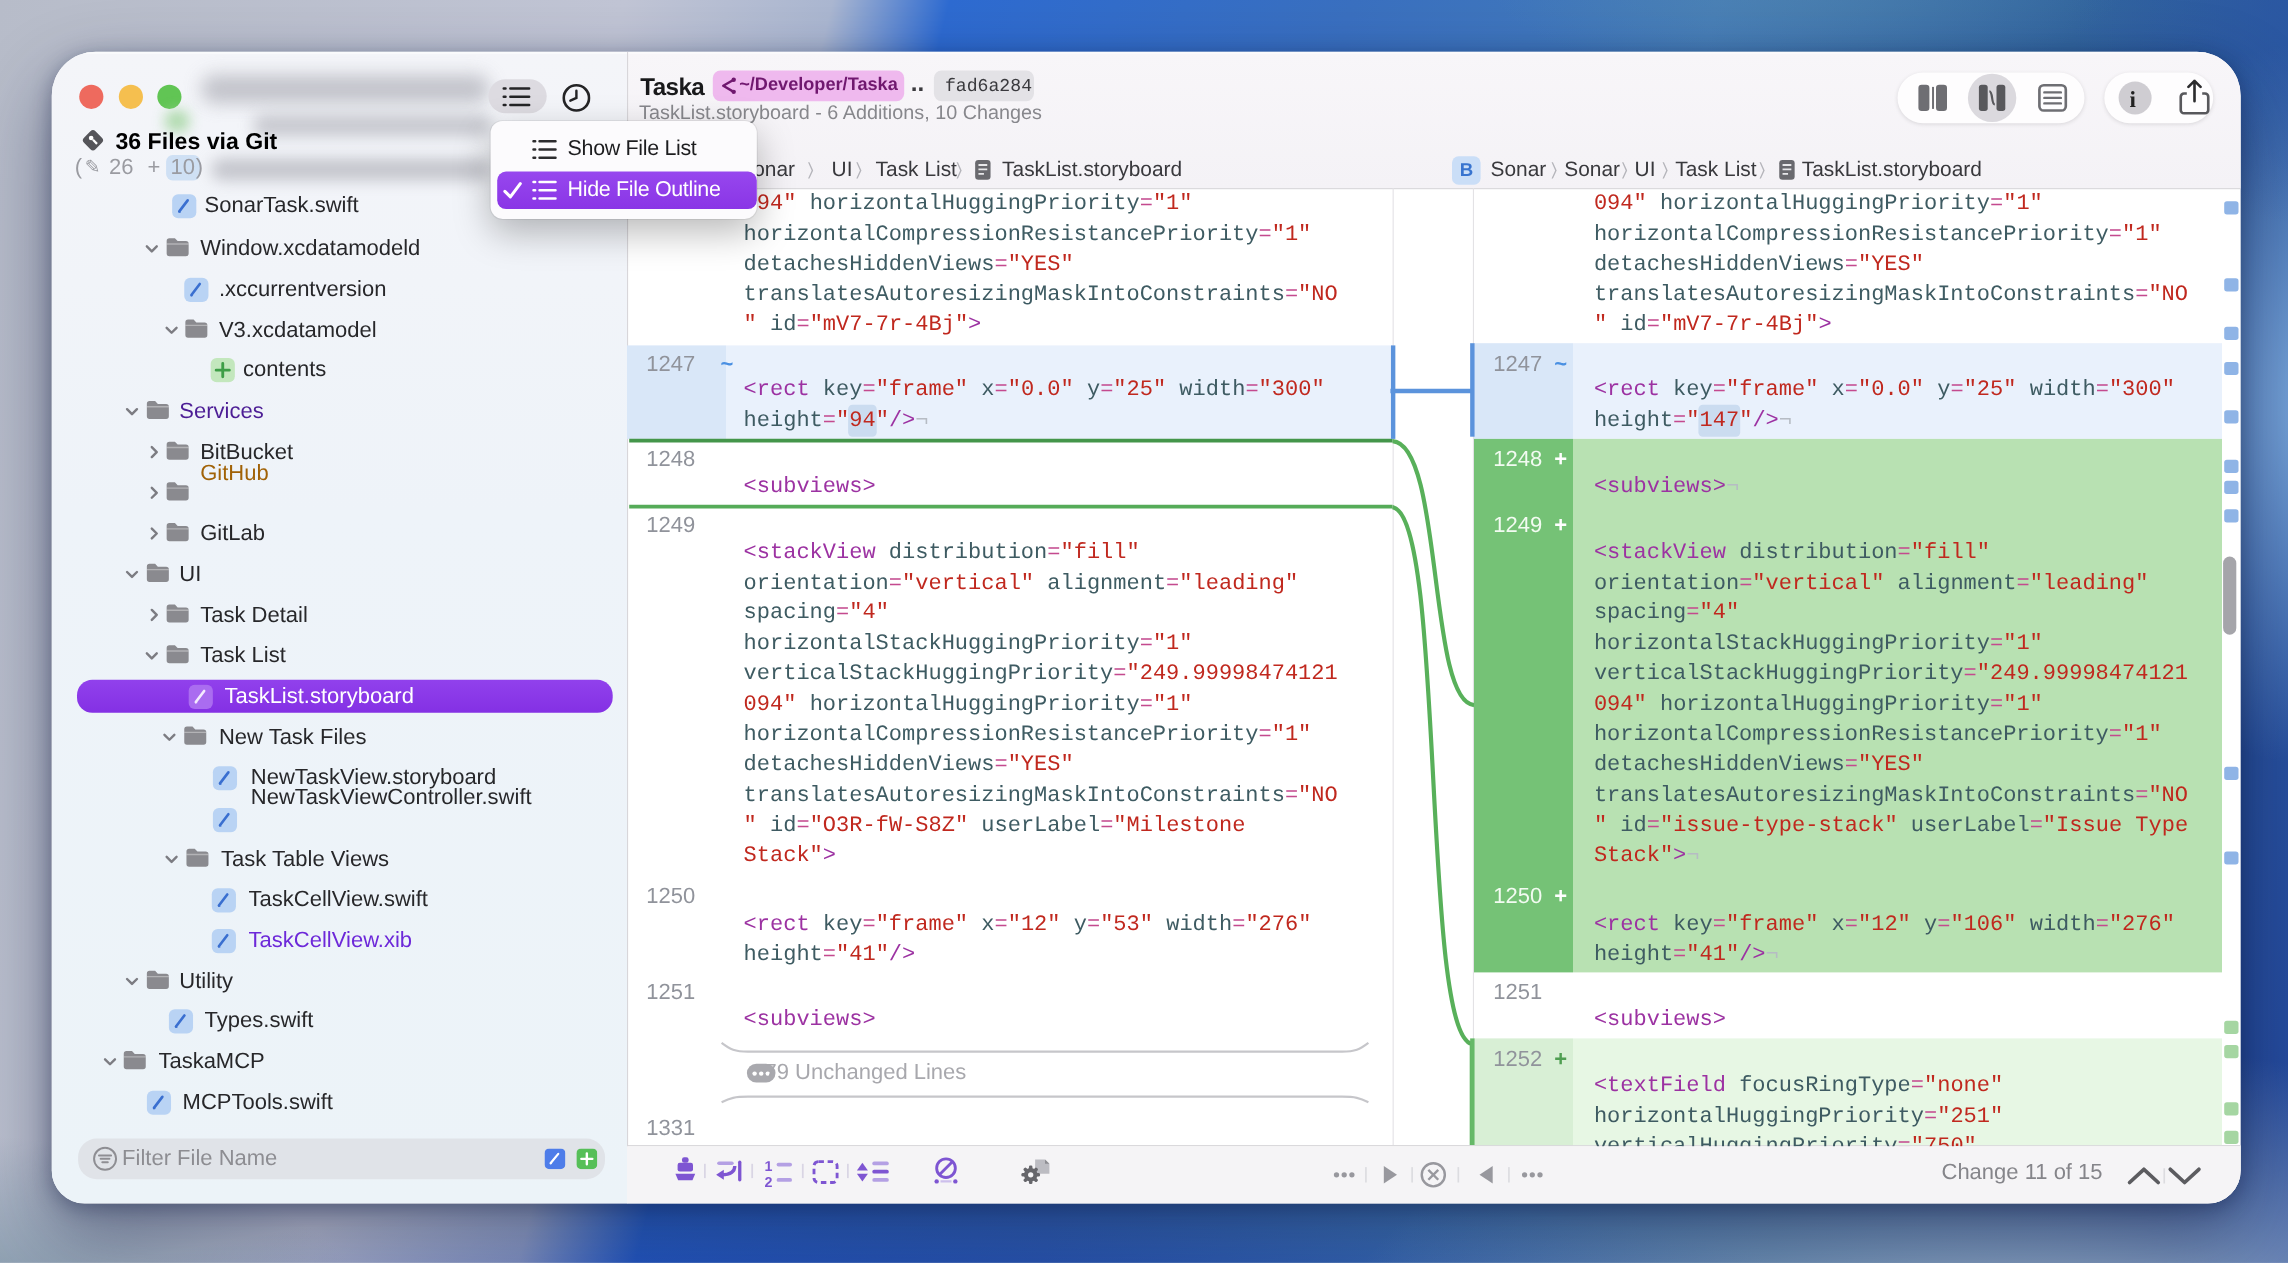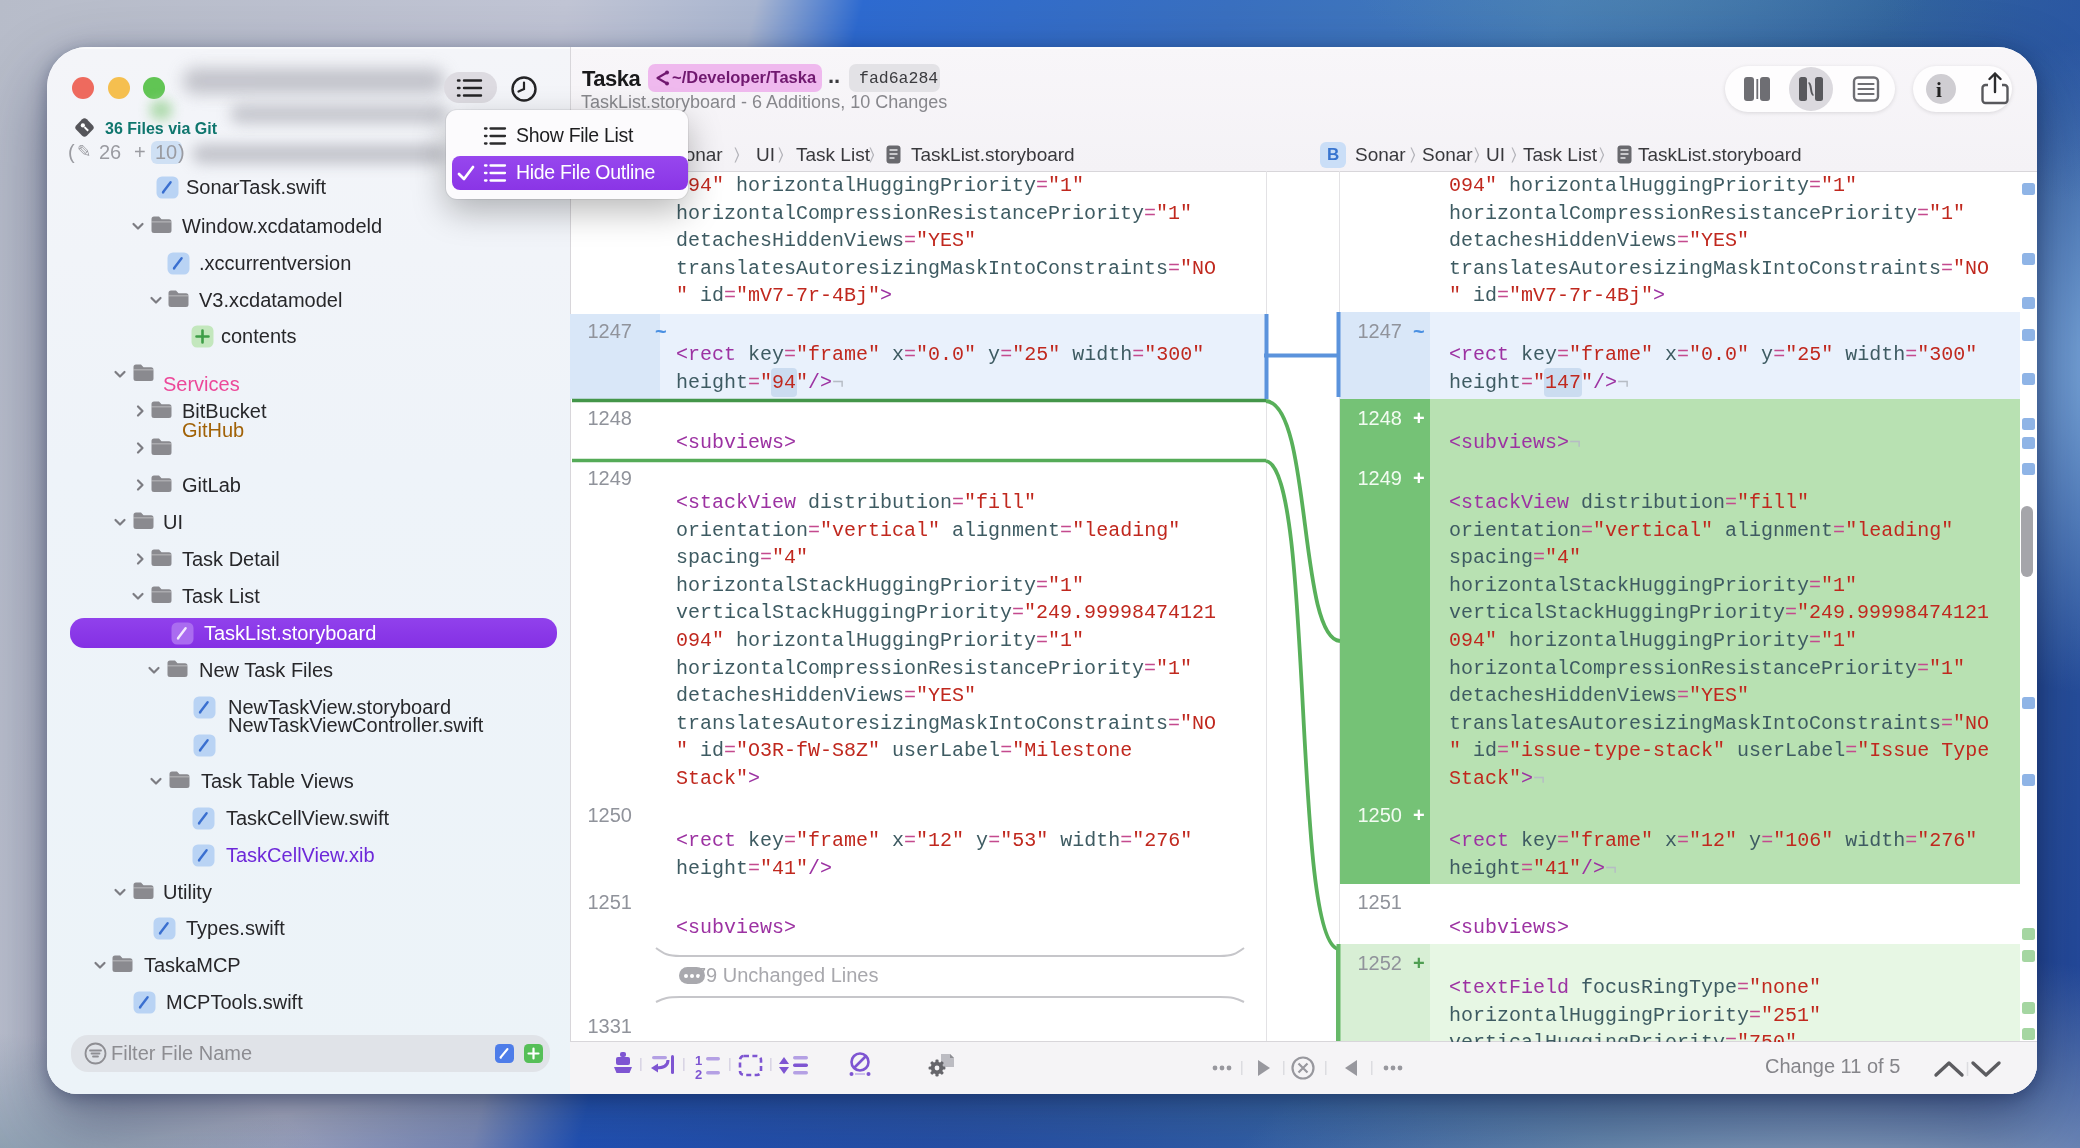--- a/index.html
+++ b/index.html
@@ -47,21 +47,21 @@
 <div class="abs" style="left:96.2px;top:30px;width:22px;height:22px;border-radius:50%;background:#61c554"></div>
 <div class="abs" style="left:136px;top:21px;width:262px;height:26px;background:#b6b7bf;border-radius:12px;filter:blur(8px);opacity:.8"></div>
 <div class="abs" style="left:103px;top:53px;width:22px;height:20px;background:#9fd49b;border-radius:8px;filter:blur(6px);opacity:.8"></div>
 <div class="abs" style="left:183px;top:57px;width:217px;height:20px;background:#b4b5bd;border-radius:10px;filter:blur(7px);opacity:.7"></div>
 <div class="abs" style="left:145px;top:97px;width:253px;height:20px;background:#b4b5bd;border-radius:10px;filter:blur(7px);opacity:.75"></div>
 <svg class="abs" style="left:26px;top:69px" width="23" height="23" viewBox="0 0 28 28">
 <rect x="5" y="5" width="18" height="18" rx="4" fill="#55555a" transform="rotate(45 14 14)"></rect>
 <circle cx="12" cy="11.5" r="2.6" fill="#fff"></circle>
       <path d="M14 13.5 L18.5 18" stroke="#fff" stroke-width="2.4"></path>
 </svg>
-<div class="tr" style="left:58px;top:68px;font-size:16px;font-weight:600;color:#0f766e">36 Files via Git</div>
+<div class="tr" style="left:58px;top:68px;font-size:21px;font-weight:600;color:#000000">36 Files via Git</div>
 <div class="abs" style="left:104px;top:94px;width:31px;height:23px;background:#cfe0f4;border-radius:6px"></div>
 <div class="tr" style="left:21px;top:91px;color:#9a9ba1">(</div>
 <div class="tr" style="left:30px;top:91px;color:#9a9ba1;font-size:17px">✎</div>
 <div class="tr" style="left:52px;top:91px;color:#9a9ba1">26</div>
 <div class="tr" style="left:87px;top:91px;color:#9a9ba1">+</div>
 <div class="tr" style="left:108px;top:91px;color:#9a9ba1">10</div>
 <div class="tr" style="left:131px;top:91px;color:#9a9ba1">)</div>
 <div class="abs" style="left:397px;top:25px;width:53px;height:31px;background:#dddbe1;border-radius:15.5px"></div>
 <svg class="abs" style="left:409px;top:31px" width="30" height="20" viewBox="0 0 30 20">
 <g stroke="#242426" stroke-width="2.4" stroke-linecap="round">
@@ -105,21 +105,21 @@
         <path d="M11.5 5.5 V17.5 M5.5 11.5 H17.5" stroke="#3e9e47" stroke-width="2.6" stroke-linecap="round"></path>
       </svg></div>
 <div class="tr" style="left:174px;top:275.0px;color:#27272a">contents</div>
 <div class="abs" style="left:66px;top:320.0px"><svg width="14" height="14" viewBox="0 0 14 14">
         <path d="M2.5 5 L7 9.5 L11.5 5" fill="none" stroke="#7c7c82" stroke-width="2.2" stroke-linecap="round" stroke-linejoin="round"></path>
       </svg></div>
 <div class="abs" style="left:85px;top:315.5px"><svg width="23" height="19" viewBox="0 0 23 19">
         <path d="M1.5 4 a2.5 2.5 0 0 1 2.5 -2.5 h5 l2.5 2.7 h7.5 a2.5 2.5 0 0 1 2.5 2.5 v8.8 a2.5 2.5 0 0 1 -2.5 2.5 h-15 a2.5 2.5 0 0 1 -2.5 -2.5 z" fill="#8a8a8f"></path>
         <path d="M1.5 6.8 h20" stroke="#ffffff" stroke-opacity=".35" stroke-width="1.2"></path>
       </svg></div>
-<div class="tr" style="left:116px;top:323px;color:#ec4899">Services</div>
+<div class="tr" style="left:116px;top:313.0px;color:#4c1d95">Services</div>
 <div class="abs" style="left:86px;top:357.0px"><svg width="14" height="14" viewBox="0 0 14 14">
         <path d="M5 2.5 L9.5 7 L5 11.5" fill="none" stroke="#7c7c82" stroke-width="2.2" stroke-linecap="round" stroke-linejoin="round"></path>
       </svg></div>
 <div class="abs" style="left:103px;top:352.5px"><svg width="23" height="19" viewBox="0 0 23 19">
         <path d="M1.5 4 a2.5 2.5 0 0 1 2.5 -2.5 h5 l2.5 2.7 h7.5 a2.5 2.5 0 0 1 2.5 2.5 v8.8 a2.5 2.5 0 0 1 -2.5 2.5 h-15 a2.5 2.5 0 0 1 -2.5 -2.5 z" fill="#8a8a8f"></path>
         <path d="M1.5 6.8 h20" stroke="#ffffff" stroke-opacity=".35" stroke-width="1.2"></path>
       </svg></div>
 <div class="tr" style="left:135px;top:350.0px;color:#27272a">BitBucket</div>
 <div class="abs" style="left:86px;top:394.0px"><svg width="14" height="14" viewBox="0 0 14 14">
         <path d="M5 2.5 L9.5 7 L5 11.5" fill="none" stroke="#7c7c82" stroke-width="2.2" stroke-linecap="round" stroke-linejoin="round"></path>
@@ -487,21 +487,21 @@
         <circle cx="228" cy="15" r="2.4"></circle>
         <circle cx="235" cy="15" r="2.4"></circle>
 </g>
 <g fill="#dcdce0">
         <rect x="76" y="8" width="1.5" height="14"></rect>
         <rect x="118" y="8" width="1.5" height="14"></rect>
         <rect x="160" y="8" width="1.5" height="14"></rect>
         <rect x="206" y="8" width="1.5" height="14"></rect>
       </g>
 </svg>
-<div class="abs" style="left:1718px;top:1008px;font:20px 'Liberation Sans',sans-serif;color:#85858a">Change 11 of 5</div>
+<div class="abs" style="left:1718px;top:1008px;font:20px 'Liberation Sans',sans-serif;color:#85858a">Change 11 of 15</div>
 <svg class="abs" style="left:1886px;top:1012px" width="70" height="20" viewBox="0 0 70 20">
 <path d="M3 16 L16 4 L29 16" fill="none" stroke="#5c5c60" stroke-width="3.4" stroke-linecap="round" stroke-linejoin="round"></path>
 <path d="M40 4 L53 16 L66 4" fill="none" stroke="#5c5c60" stroke-width="3.4" stroke-linecap="round" stroke-linejoin="round"></path>
 <path d="M34.5 3 v14" stroke="#dcdce0" stroke-width="1.5"></path>
     </svg>
 <div class="abs" style="left:399px;top:63px;width:242px;height:89px;border-radius:11px;background:#fcfbfd;box-shadow:0 12px 34px rgba(0,0,0,.28), 0 0 0 1px rgba(0,0,0,.06)"></div>
 <svg class="abs" style="left:436px;top:79px" width="24" height="20" viewBox="0 0 24 20">
 <g stroke="#2c2c2e" stroke-width="2.3" stroke-linecap="round">
         <path d="M2 2.5 h1.5 M7.5 2.5 h14.5 M2 10 h1.5 M7.5 10 h14.5 M2 17.5 h1.5 M7.5 17.5 h14.5"></path>
       </g>

